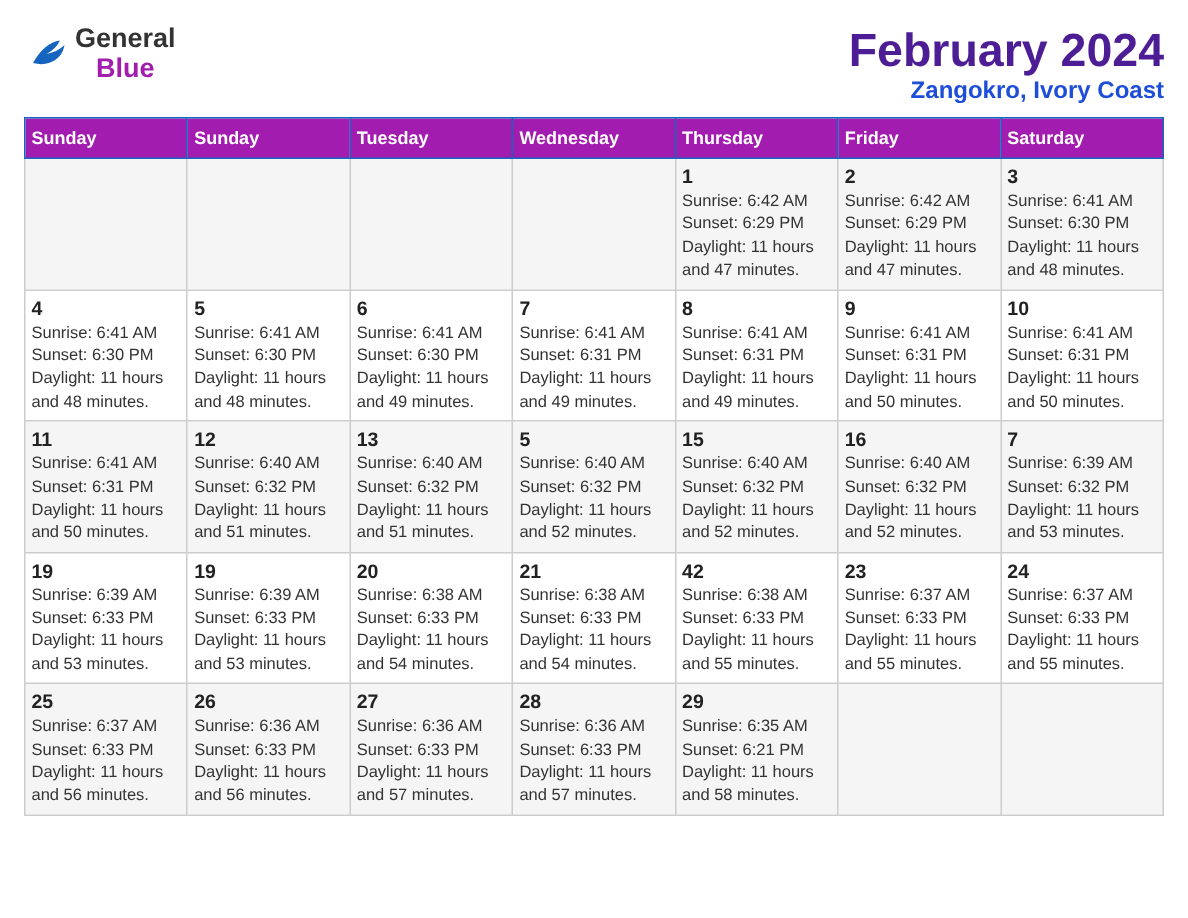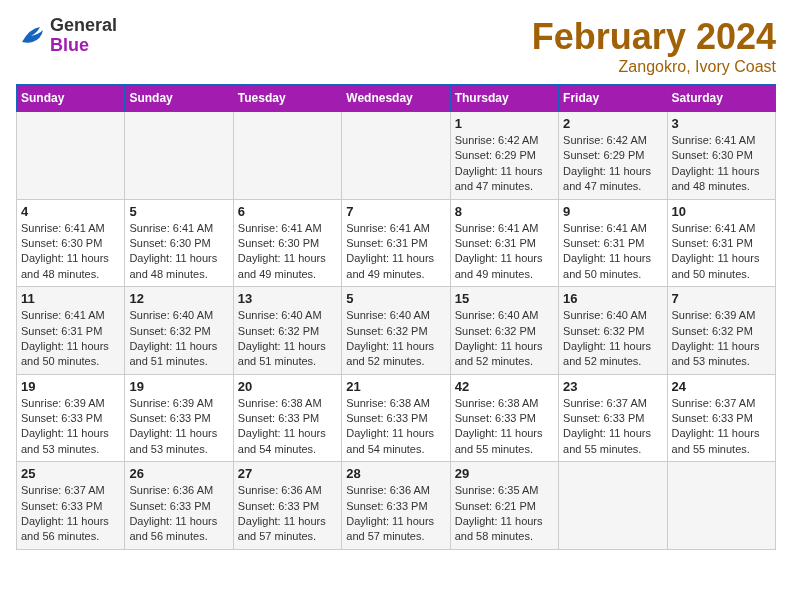--- a/index.html
+++ b/index.html
@@ -18,40 +18,41 @@
     }
     .logo {
       display: flex;
       align-items: center;
       gap: 4px;
     }
     .logo-text {
       font-size: 18px;
       font-weight: bold;
       line-height: 1.1;
+      text-align: center;
     }
     .logo-text .general { color: #333; }
     .logo-text .blue { color: #a21caf; }
     .logo-bird {
       width: 30px;
       height: 30px;
     }
     .title-block {
       text-align: right;
     }
     .title-block h1 {
-      font-size: 36px;
-      font-weight: bold;
-      color: #a16207;
+      font-size: 31px;
+      font-weight: bold;
+      color: #4c1d95;
       text-align: right;
     }
     .title-block h2 {
       font-size: 16px;
-      font-weight: normal;
-      color: #a16207;
+      font-weight: bold;
+      color: #1d4ed8;
     }
     table {
       width: 100%;
       border-collapse: collapse;
       font-size: 11px;
     }
     thead tr th {
       background-color: #a21caf;
       color: #fff;
       padding: 6px 4px;

